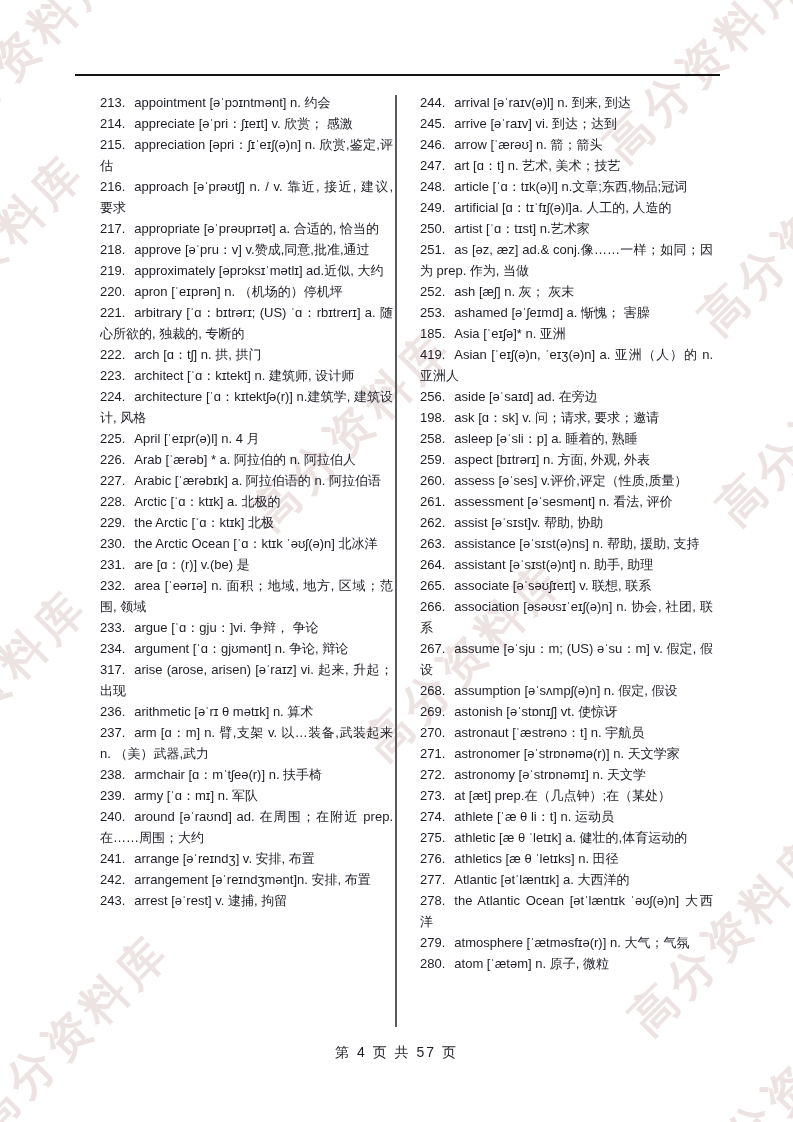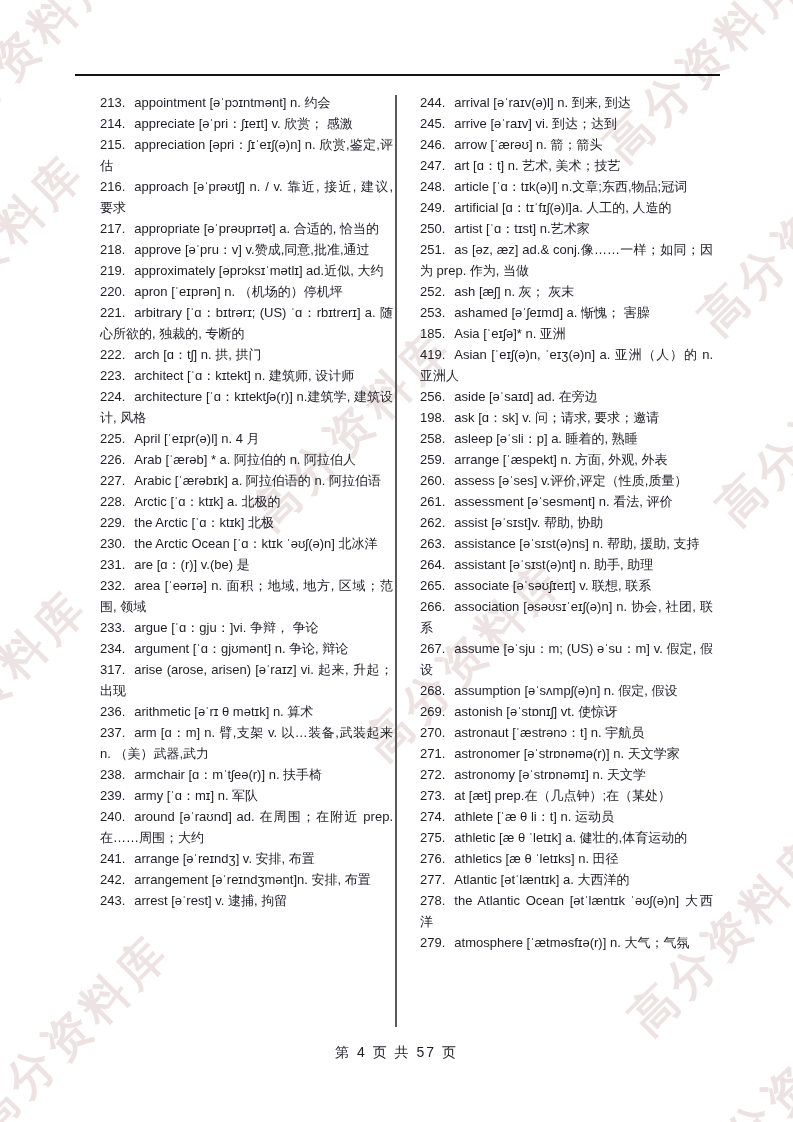--- a/index.html
+++ b/index.html
@@ -136,39 +136,40 @@
         <p class="entry"><span class="num">249.</span><span>artificial [ɑ：tɪˈfɪʃ(ə)l]a. 人工的, 人造的</span></p>
         <p class="entry"><span class="num">250.</span><span>artist [ˈɑ：tɪst] n.艺术家</span></p>
         <p class="entry"><span class="num">251.</span><span>as [əz, æz] ad.&amp; conj.像……一样；如同；因为 prep. 作为, 当做</span></p>
         <p class="entry"><span class="num">252.</span><span>ash [æʃ] n. 灰； 灰末</span></p>
         <p class="entry"><span class="num">253.</span><span>ashamed [əˈʃeɪmd] a. 惭愧； 害臊</span></p>
         <p class="entry"><span class="num">185.</span><span>Asia [ˈeɪʃə]* n. 亚洲</span></p>
         <p class="entry"><span class="num">419.</span><span>Asian [ˈeɪʃ(ə)n, ˈeɪʒ(ə)n] a. 亚洲（人）的 n. 亚洲人</span></p>
         <p class="entry"><span class="num">256.</span><span>aside [əˈsaɪd] ad. 在旁边</span></p>
         <p class="entry"><span class="num">198.</span><span>ask [ɑ：sk] v. 问；请求, 要求；邀请</span></p>
         <p class="entry"><span class="num">258.</span><span>asleep [əˈsli：p] a. 睡着的, 熟睡</span></p>
-        <p class="entry"><span class="num">259.</span><span>arrange [ˈæspekt] n. 方面, 外观, 外表</span></p>
+        <p class="entry"><span class="num">259.</span><span>aspect [bɪtrərɪ] n. 方面, 外观, 外表</span></p>
         <p class="entry"><span class="num">260.</span><span>assess [əˈses] v.评价,评定（性质,质量）</span></p>
         <p class="entry"><span class="num">261.</span><span>assessment [əˈsesmənt] n. 看法, 评价</span></p>
         <p class="entry"><span class="num">262.</span><span>assist [əˈsɪst]v. 帮助, 协助</span></p>
         <p class="entry"><span class="num">263.</span><span>assistance [əˈsɪst(ə)ns] n. 帮助, 援助, 支持</span></p>
         <p class="entry"><span class="num">264.</span><span>assistant [əˈsɪst(ə)nt] n. 助手, 助理</span></p>
         <p class="entry"><span class="num">265.</span><span>associate [əˈsəʊʃɪeɪt] v. 联想, 联系</span></p>
         <p class="entry"><span class="num">266.</span><span>association [əsəʊsɪˈeɪʃ(ə)n] n. 协会, 社团, 联系</span></p>
         <p class="entry"><span class="num">267.</span><span>assume [əˈsju：m; (US) əˈsu：m] v. 假定, 假设</span></p>
         <p class="entry"><span class="num">268.</span><span>assumption [əˈsʌmpʃ(ə)n] n. 假定, 假设</span></p>
         <p class="entry"><span class="num">269.</span><span>astonish [əˈstɒnɪʃ] vt. 使惊讶</span></p>
         <p class="entry"><span class="num">270.</span><span>astronaut [ˈæstrənɔ：t] n. 宇航员</span></p>
         <p class="entry"><span class="num">271.</span><span>astronomer [əˈstrɒnəmə(r)] n. 天文学家</span></p>
         <p class="entry"><span class="num">272.</span><span>astronomy [əˈstrɒnəmɪ] n. 天文学</span></p>
         <p class="entry"><span class="num">273.</span><span>at [æt] prep.在（几点钟）;在（某处）</span></p>
         <p class="entry"><span class="num">274.</span><span>athlete [ˈæ θ li：t] n. 运动员</span></p>
         <p class="entry"><span class="num">275.</span><span>athletic [æ θ ˈletɪk] a. 健壮的,体育运动的</span></p>
         <p class="entry"><span class="num">276.</span><span>athletics [æ θ ˈletɪks] n. 田径</span></p>
         <p class="entry"><span class="num">277.</span><span>Atlantic [ətˈlæntɪk] a. 大西洋的</span></p>
         <p class="entry"><span class="num">278.</span><span>the Atlantic Ocean [ətˈlæntɪk ˈəʊʃ(ə)n] 大西洋</span></p>
         <p class="entry"><span class="num">279.</span><span>atmosphere [ˈætməsfɪə(r)] n. 大气；气氛</span></p>
+        <p class="entry"><span class="num">280.</span><span>atom [ˈætəm] n. 原子, 微粒</span></p>
       </div>
   </div>
 
   <div class="footer">第 4 页 共 57 页</div>
 
 </div>
 
 </body></html>

